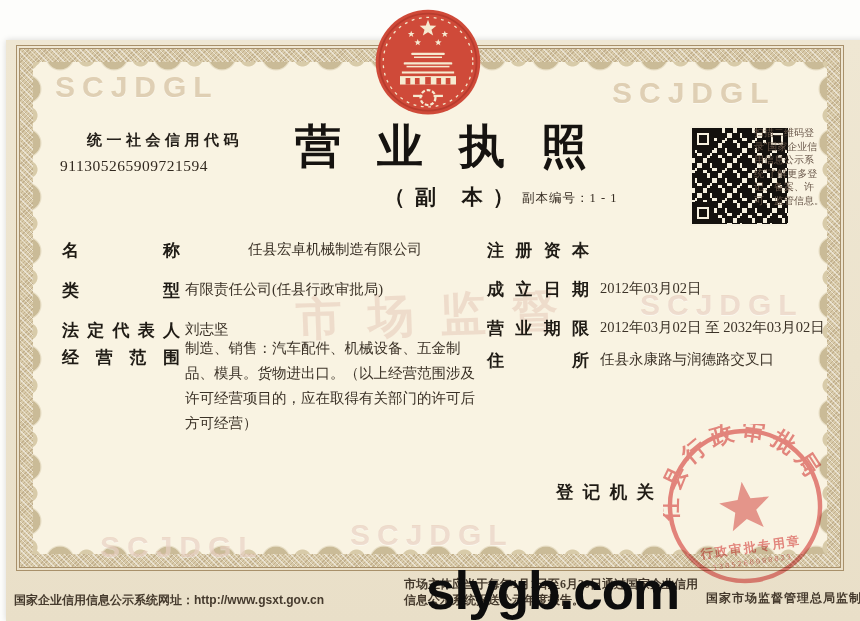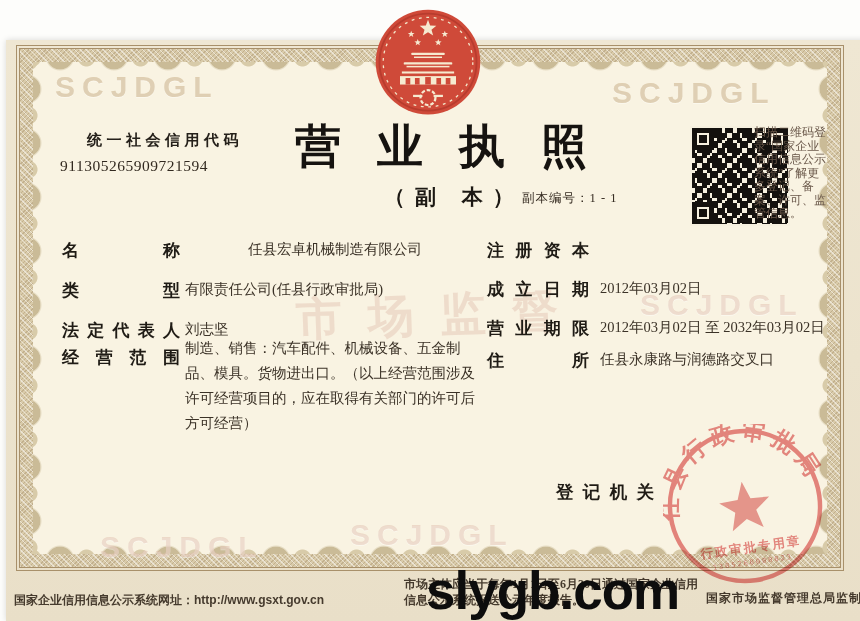--- a/index.html
+++ b/index.html
@@ -43,22 +43,22 @@
   .label{font-weight:bold;font-size:17px;color:#1f1b15;}
   .spread{display:flex;justify-content:space-between;}
   .value{font-family:"Liberation Serif","DejaVu Serif",serif;font-size:14.5px;color:#3b3227;line-height:25px;}
   .qr{width:96px;height:96px;background:
       repeating-conic-gradient(#14110e 0% 25%,transparent 0% 50%) 0 0/10px 10px,
       repeating-conic-gradient(#14110e 0% 25%,transparent 0% 50%) 3px 5px/15px 15px,
       #f6f0df;position:relative;outline:2px solid #f6f0df;}
   .finder{position:absolute;width:22px;height:22px;background:#f6f0df;border:5px solid #14110e;box-sizing:border-box;}
   .finder::after{content:"";position:absolute;left:2px;top:2px;width:8px;height:8px;background:#14110e;}
   .f-tl{left:0;top:0}.f-tr{right:0;top:0}.f-bl{left:0;bottom:0}
-  .qr-caption{font-size:12px;line-height:13.5px;color:#6a584a;width:72px;
-    font-family:Liberation Serif, serif;}
+  .qr-caption{font-size:10px;line-height:13.5px;color:#6a584a;width:72px;
+    font-family:Liberation Sans, sans-serif;}
   .reg-label{font-weight:bold;font-size:17.5px;color:#1f1b15;}
   .issue-date{font-family:"Liberation Serif","DejaVu Serif",serif;font-size:17.5px;color:#241f18;letter-spacing:2px;white-space:nowrap;}
   .seal{mix-blend-mode:multiply;opacity:.72;}
   .site-wm{font-size:53px;font-weight:bold;color:#0d0d0d;letter-spacing:-1px;z-index:30;}
   .footer{font-size:12px;color:#453a2d;font-weight:bold;}
   .footer-serif{font-family:"Liberation Serif","DejaVu Serif",serif;}
 </style>
 </head>
 <body>
 

